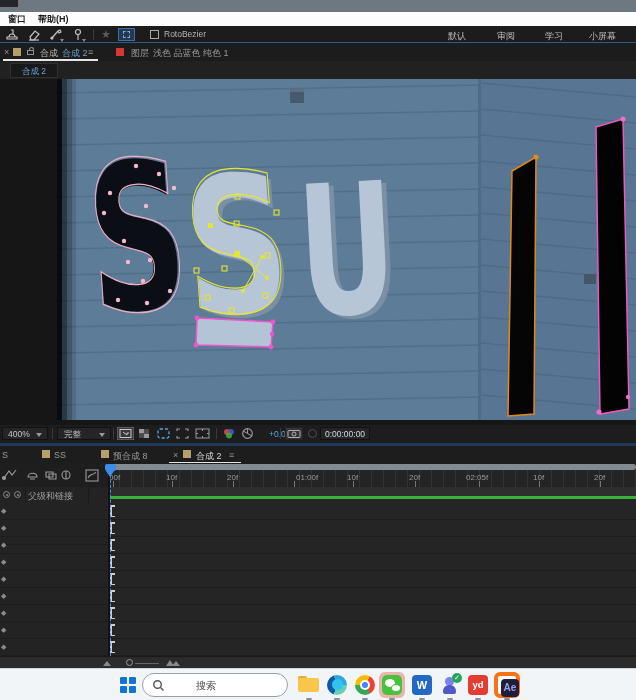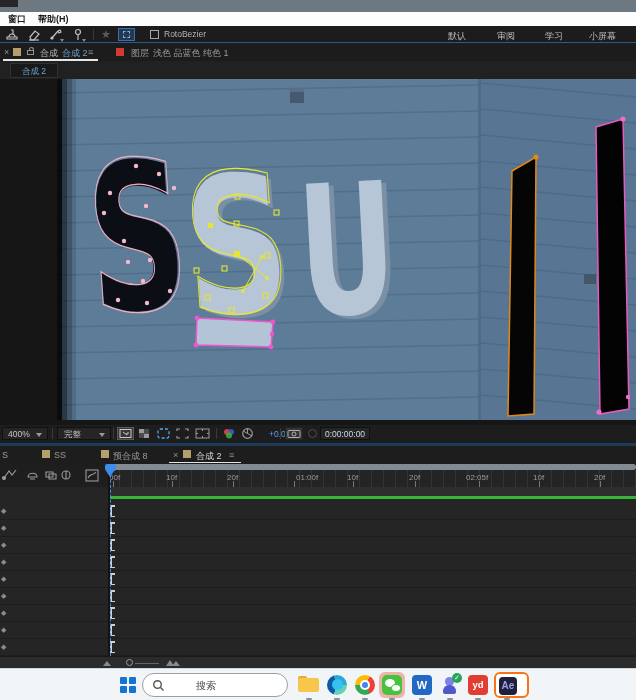--- a/index.html
+++ b/index.html
@@ -96,21 +96,21 @@
   #chrome-icon:after { content:""; position:absolute; left:7px; top:7px; width:6px; height:6px; background:#4285f4; border-radius:50%; }
   #edge-icon { position:absolute; width:20px; height:20px; border-radius:50%;
       background:conic-gradient(from 200deg, #0c59a4 0 140deg, #2ba8d8 0 250deg, #65d0b2 0 360deg); }
   #edge-icon:before { content:""; position:absolute; left:5px; top:4px; width:11px; height:11px; background:#35c1f1; border-radius:50%; }
   #word-icon { position:absolute; width:20px; height:20px; border-radius:4px; background:#2368c4; color:#fff; font-weight:bold; font-size:11px; text-align:center; line-height:20px; }
   #teams-icon { position:absolute; width:20px; height:20px; }
   #teams-icon .head { position:absolute; left:5px; top:2px; width:9px; height:9px; background:#7b83eb; border-radius:50%; }
   #teams-icon .bodyp { position:absolute; left:3px; top:10px; width:13px; height:9px; background:#5059c9; border-radius:6px 6px 2px 2px; }
   #teams-badge { position:absolute; right:-2px; top:-2px; width:10px; height:10px; background:#23a55a; border-radius:50%; color:#fff; font-size:7px; line-height:10px; text-align:center; }
   #yd-icon { position:absolute; width:20px; height:20px; border-radius:4px; background:#e23d33; color:#fff; font-weight:bold; font-size:9.5px; text-align:center; line-height:20px; }
-  #ae-box { position:absolute; left:494px; top:3px; width:35px; height:26px; background:#fff; border:2px solid #f97316; border-radius:6px; }
+  #ae-box { position:absolute; left:494px; top:3px; width:26px; height:26px; background:#fff; border:4px solid #f97316; border-radius:6px; }
   #ae-icon { position:absolute; left:3px; top:3px; width:18px; height:18px; background:#1f1f3c; border-radius:4px; color:#9f9fe8; font-weight:bold; font-size:10px; text-align:center; line-height:18px; }
   #folder-icon { position:absolute; width:21px; height:17px; top:2px; }
   #folder-icon .back { position:absolute; left:0; top:0; width:9px; height:5px; background:#e8a93c; border-radius:2px 2px 0 0; }
   #folder-icon .front { position:absolute; left:0; top:2px; width:21px; height:14px; background:#f7c64a; border-radius:2px; }
 </style>
 </head>
 <body>
 
 <div id="screen">
 
@@ -420,20 +420,28 @@
         <span class="tick" style="left:186px"></span>
       <span class="tick" style="left:245px"></span>
         <span class="tick" style="left:307px"></span>
       <span class="tick" style="left:371px"></span>
         <span class="tick" style="left:431px"></span>
       <span class="tick" style="left:492px"></span>
     </div>
     <div id="work-gap"></div>
     <div id="green-line"></div>
 
+    <div id="left-col">
+      <span class="eye" style="left:3px"></span>
+      <span class="eye" style="left:14px"></span>
+      <span id="parent-link">父级和链接</span>
+      <span class="col-div" style="left:25px"></span>
+      <span class="col-div" style="left:88px"></span>
+      <span id="col-header-sep"></span>
+    </div>
 
     <div class="lrow" style="top:57px">
         <span class="lmark">◆</span>
         <span class="ibar"></span>
       </div>
     <div class="lrow" style="top:74px">
         <span class="lmark">◆</span>
         <span class="ibar"></span>
       </div>
     <div class="lrow" style="top:91px">

